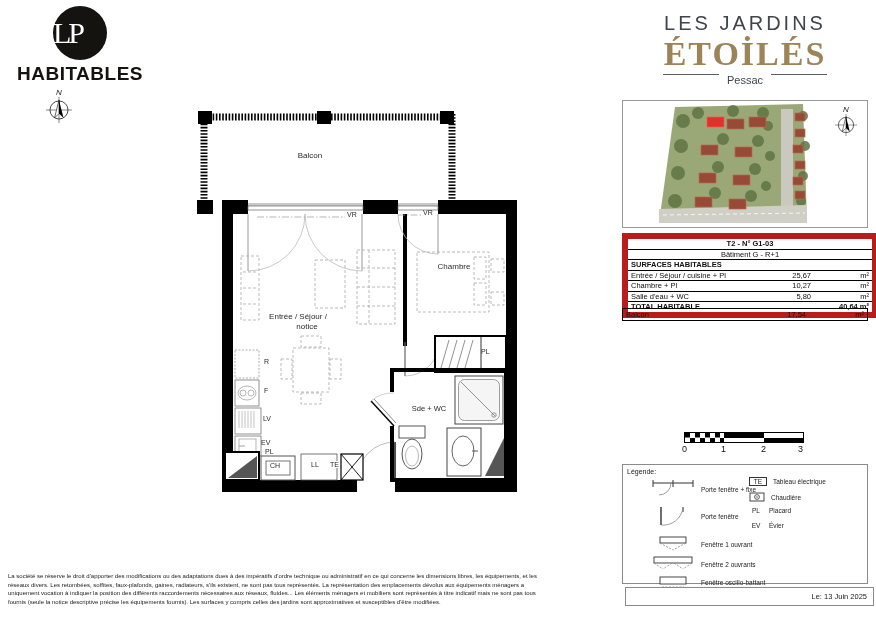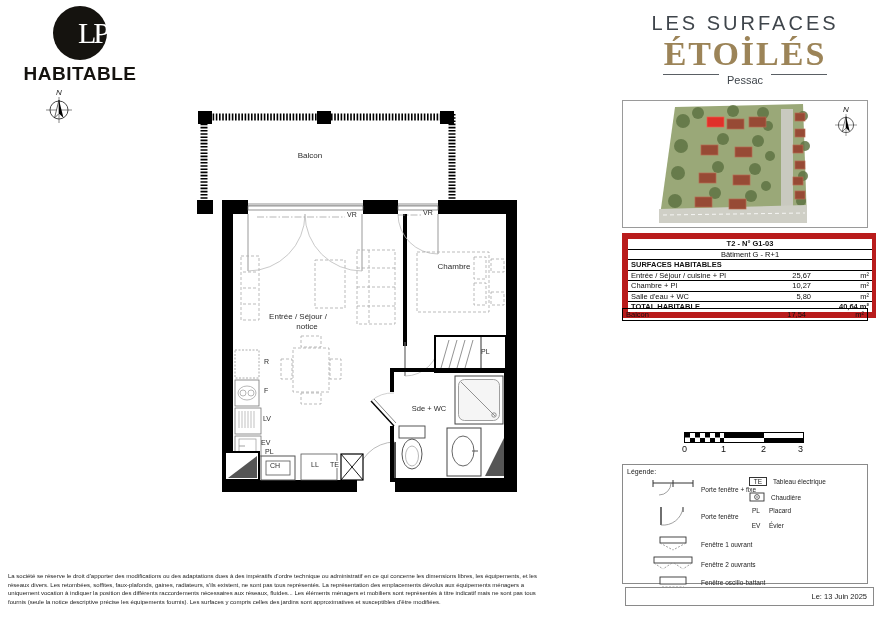--- a/index.html
+++ b/index.html
@@ -2,21 +2,21 @@
 <html><head>
 <meta charset="utf-8">
 <style>
   html,body{margin:0;padding:0;background:#fff;}
   .page{position:relative;width:876px;height:620px;background:#fff;overflow:hidden;
         font-family:"Liberation Sans",sans-serif;color:#111;}
 
   
   .logo-block{position:absolute;left:12px;top:6px;width:136px;text-align:center;}
   .logo-circle{width:54px;height:54px;border-radius:50%;background:#15130f;margin:0 auto;
-               display:flex;align-items:center;justify-content:flex-end;}
+               display:flex;align-items:center;justify-content:flex-start;}
   .logo-circle span{font-family:"Liberation Serif",serif;font-size:30px;color:#fff;
                     letter-spacing:-3px;font-weight:400;line-height:1;}
   .logo-text{font-size:19px;font-weight:700;letter-spacing:.5px;color:#15130f;margin-top:3px;}
 
   .compass{position:absolute;text-align:center;width:30px;}
   .compass .n{display:block;font-size:8px;font-style:italic;color:#222;margin-bottom:0;}
   .compass-left{left:44px;top:88px;}
 
   
   .plan{position:absolute;left:197px;top:110px;width:322px;height:385px;}
@@ -73,21 +73,21 @@
 </style>
 </head>
 <body>
 
 <div class="page">
 
   <div class="logo-block">
     <div class="logo-circle">
       <span>LP</span>
     </div>
-    <div class="logo-text">HABITABLE</div>
+    <div class="logo-text">HABITABLES</div>
   </div>
 
   <div class="compass compass-left">
     <span class="n">N</span>
     <svg width="26" height="26" viewBox="0 0 26 26">
       <line x1="13" y1="0" x2="13" y2="26" stroke="#333" stroke-width="0.6"></line>
       <line x1="0" y1="13" x2="26" y2="13" stroke="#333" stroke-width="0.6"></line>
       <circle cx="13" cy="13" r="9" fill="none" stroke="#333" stroke-width="0.9"></circle>
       <polygon points="13,3 17.5,21 13,16.5" fill="#000"></polygon>
       <polygon points="13,3 8.5,21 13,16.5" fill="#fff" stroke="#000" stroke-width="0.6"></polygon>
@@ -263,21 +263,21 @@
     <span class="lbl" style="left:64px;top:329px;">EV</span>
     <span class="lbl" style="left:68px;top:338px;">PL</span>
     <span class="lbl" style="left:73px;top:352px;">CH</span>
     <span class="lbl" style="left:114px;top:351px;">LL</span>
     <span class="lbl" style="left:133px;top:351px;background:#fff;">TE</span>
   </div>
 
   <div class="rightcol">
 
     <div class="project-title">
-      <div class="pt-line1">LES SURFACES</div>
+      <div class="pt-line1">LES JARDINS</div>
       <div class="pt-line2">ÉTOİLÉS</div>
       <div class="city-row">
         <span class="rule"></span>
         <span>Pessac</span>
         <span class="rule"></span>
       </div>
     </div>
 
     <div class="photo-box">
       <svg width="244" height="126" viewBox="0 0 244 126">

